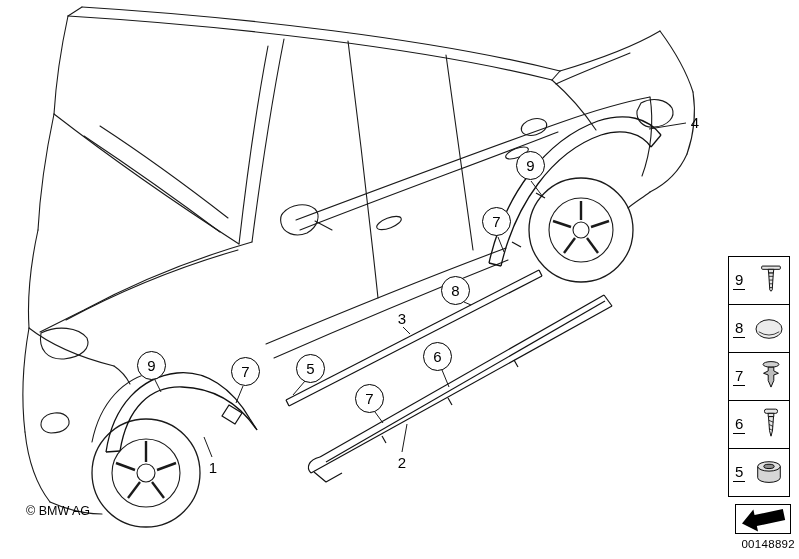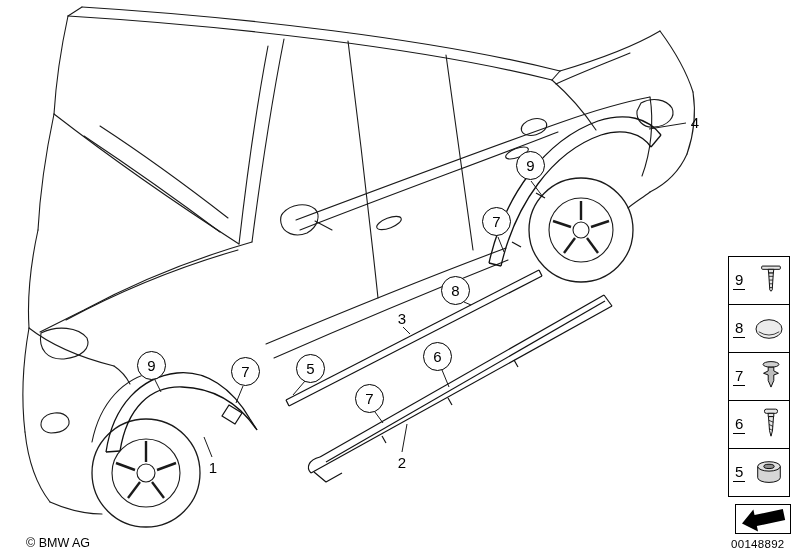--- a/index.html
+++ b/index.html
@@ -22,24 +22,24 @@
     height:49px;border:1px solid #000;margin-top:-1px;background:#fff;
     display:flex;align-items:center;box-sizing:border-box;padding:0 3px;
   }
   .legend-num{font-size:15px;border-bottom:1.2px solid #000;padding:0 2px 1px 2px;margin-left:1px;}
   .legend-icon{margin-left:auto;margin-right:1px;display:flex;align-items:center;}
   .doc-arrow-box{
     position:absolute;left:735px;top:504px;width:56px;height:30px;border:1px solid #000;
     background:#fff;display:flex;align-items:center;justify-content:center;box-sizing:border-box;
   }
   .doc-number{
-    position:absolute;left:731px;top:538px;width:64px;text-align:left;
+    position:absolute;left:731px;top:538px;width:64px;text-align:right;
     font-size:11.5px;letter-spacing:.3px;
   }
-  .copyright{position:absolute;left:26px;top:536px;font-size:12.5px;}
+  .copyright{position:absolute;left:26px;top:504px;font-size:12.5px;}
 </style>
 </head>
 <body>
 
 <div class="stage">
 
   <svg class="art" width="799" height="559" viewBox="0 0 799 559">
     <g stroke="#1a1a1a" stroke-width="1.1" fill="none" stroke-linecap="round" stroke-linejoin="round">
 
       <path d="M68,16 C230,26 424,48 552,80"></path>

